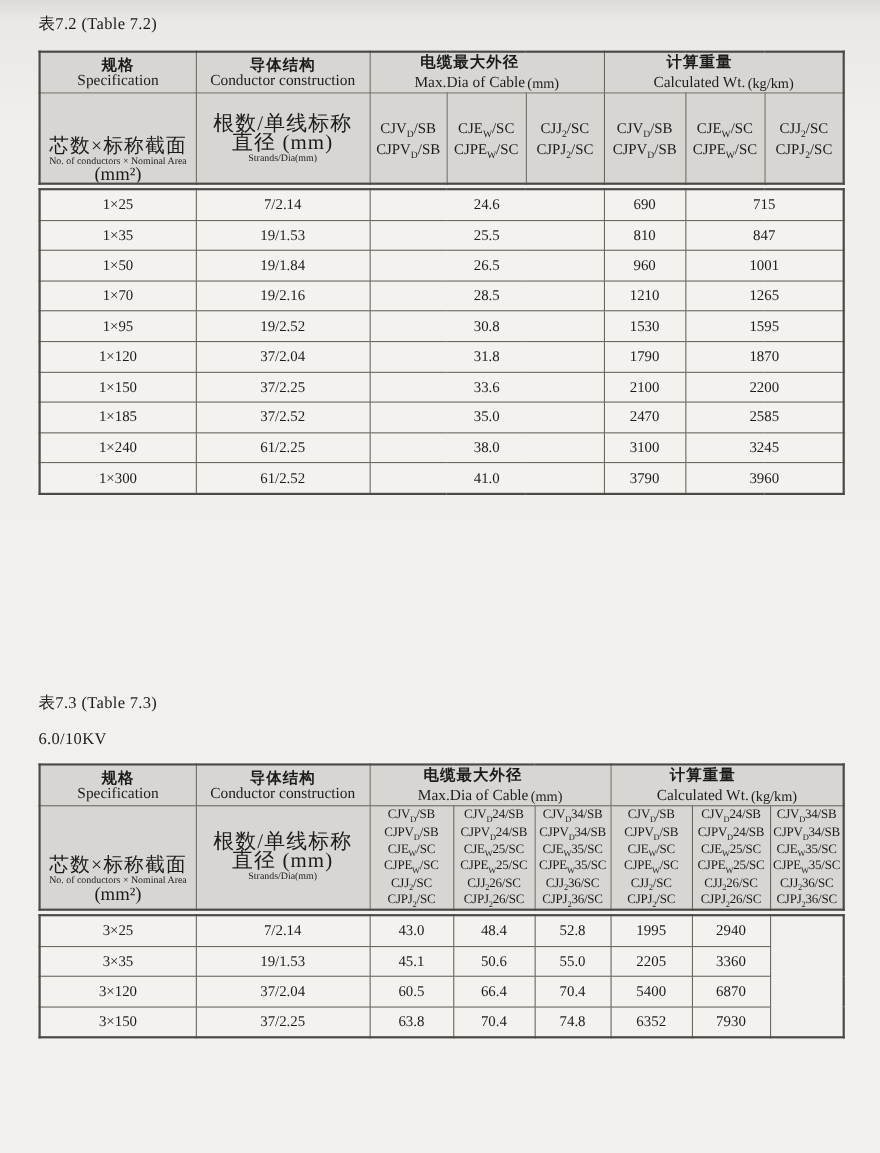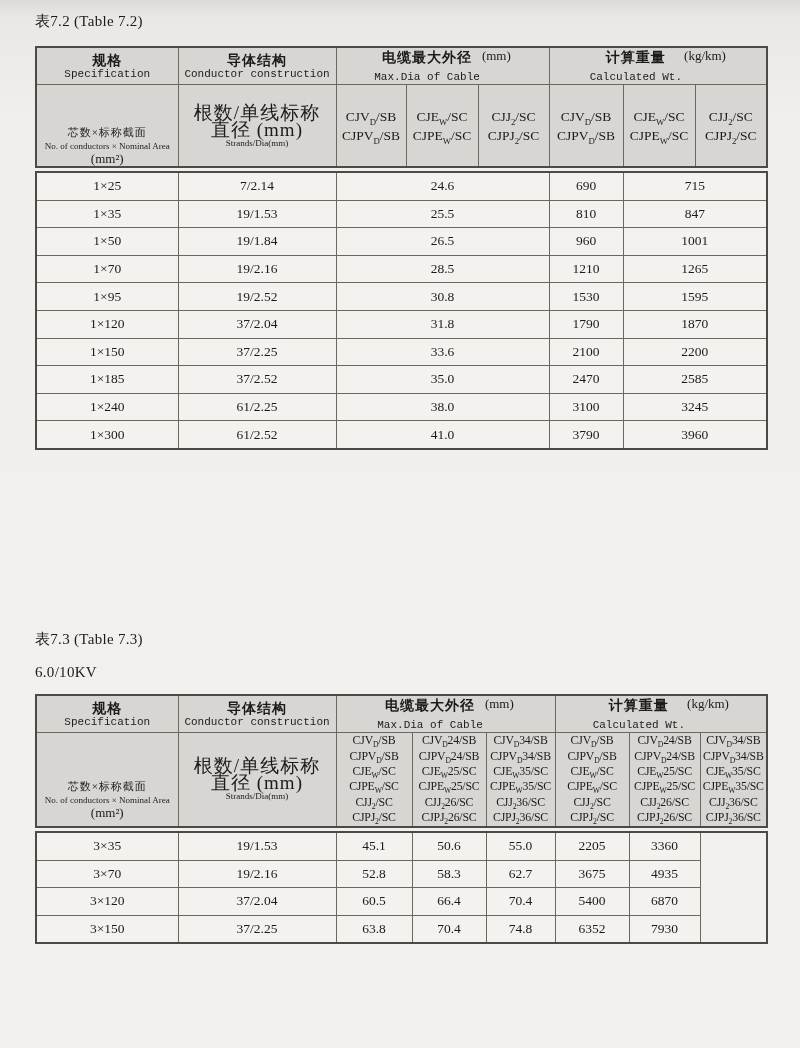--- a/index.html
+++ b/index.html
@@ -31,28 +31,28 @@
   .hdr-tbl th { background:#d8d6d2; }
   .hdr-tbl { margin-bottom:3px; }
   .body-tbl td { background:#f4f2ef; font-size:13.5px; height:26.6px; }
 
   .t72-hdr .hr1 th { height:31px; }
   .t72-hdr .hr2 th { height:54px; }
   .t73-hdr .hr1 th { height:26px; }
   .t73-hdr .hr2 th { height:93px; }
 
   .cn  { font-size:14px; line-height:16px; letter-spacing:1px;font-weight:bold; }
-  .en  { font-size:11px;  line-height:10px; letter-spacing:0;font-family:Liberation Mono, monospace; }
-  .hgroup { display:flex; align-items:flex-start; justify-content:center; gap:2px; }
+  .en  { font-size:14px;  line-height:10px; letter-spacing:0; }
+  .hgroup { display:flex; align-items:flex-end; justify-content:center; gap:2px; }
   .stack { display:inline-block; text-align:center; }
   .unit { font-size:13px; }
 
-  .spec2-cn { font-size:11px; line-height:17px; letter-spacing:1px;margin-top:39px; }
+  .spec2-cn { font-size:18px; line-height:17px; letter-spacing:1px;margin-top:39px; }
   .spec2-en { font-size:9px;  line-height:10px; }
-  .spec2-u  { font-size:13px; line-height:15px; }
+  .spec2-u  { font-size:17px; line-height:15px; }
   .cond2-cn { font-size:19px; line-height:17px; letter-spacing:1px; }
   .cond2-en { font-size:9px;  line-height:10px; }
 
   .type-cell   { font-size:13.5px; line-height:19px; }
   .type-cell-s { font-size:11.8px; line-height:15.4px; letter-spacing:-0.2px; }
   sub { font-size:65%; line-height:0; }
 
   .section2 { margin-top:180px; }
 </style>
 </head>
@@ -282,38 +282,38 @@
             <col style="width:158px">
           <col style="width:76px">
             <col style="width:74px">
             <col style="width:69px">
           <col style="width:74px">
             <col style="width:71px">
             <col style="width:67px">
         </colgroup>
         <tbody id="t73-body">
             <tr>
+              <td>3×25</td>
+              <td>7/2.14</td>
+              <td>43.0</td>
+              <td>48.4</td>
+              <td>52.8</td>
+              <td>1995</td>
+              <td>2940</td>
+            </tr>
+            <tr>
               <td>3×35</td>
               <td>19/1.53</td>
               <td>45.1</td>
               <td>50.6</td>
               <td>55.0</td>
               <td>2205</td>
               <td>3360</td>
             </tr>
             <tr>
-              <td>3×70</td>
-              <td>19/2.16</td>
-              <td>52.8</td>
-              <td>58.3</td>
-              <td>62.7</td>
-              <td>3675</td>
-              <td>4935</td>
-            </tr>
-            <tr>
               <td>3×120</td>
               <td>37/2.04</td>
               <td>60.5</td>
               <td>66.4</td>
               <td>70.4</td>
               <td>5400</td>
               <td>6870</td>
             </tr>
             <tr>
               <td>3×150</td>

